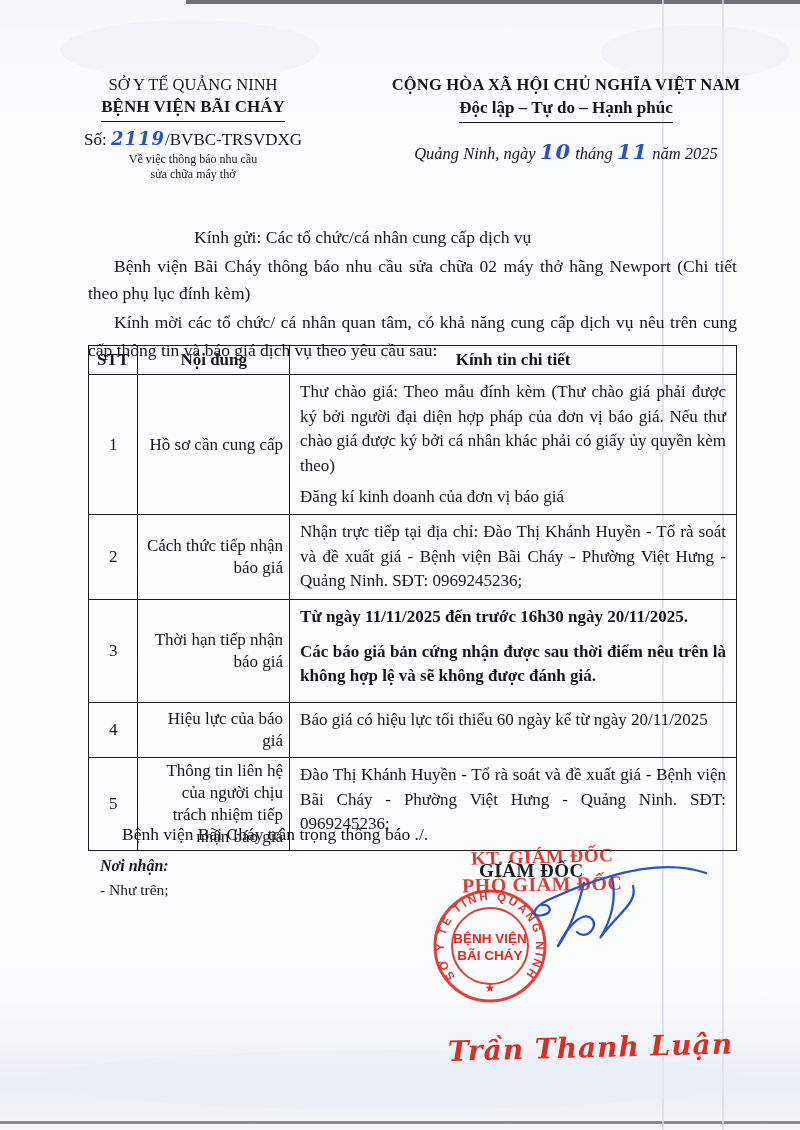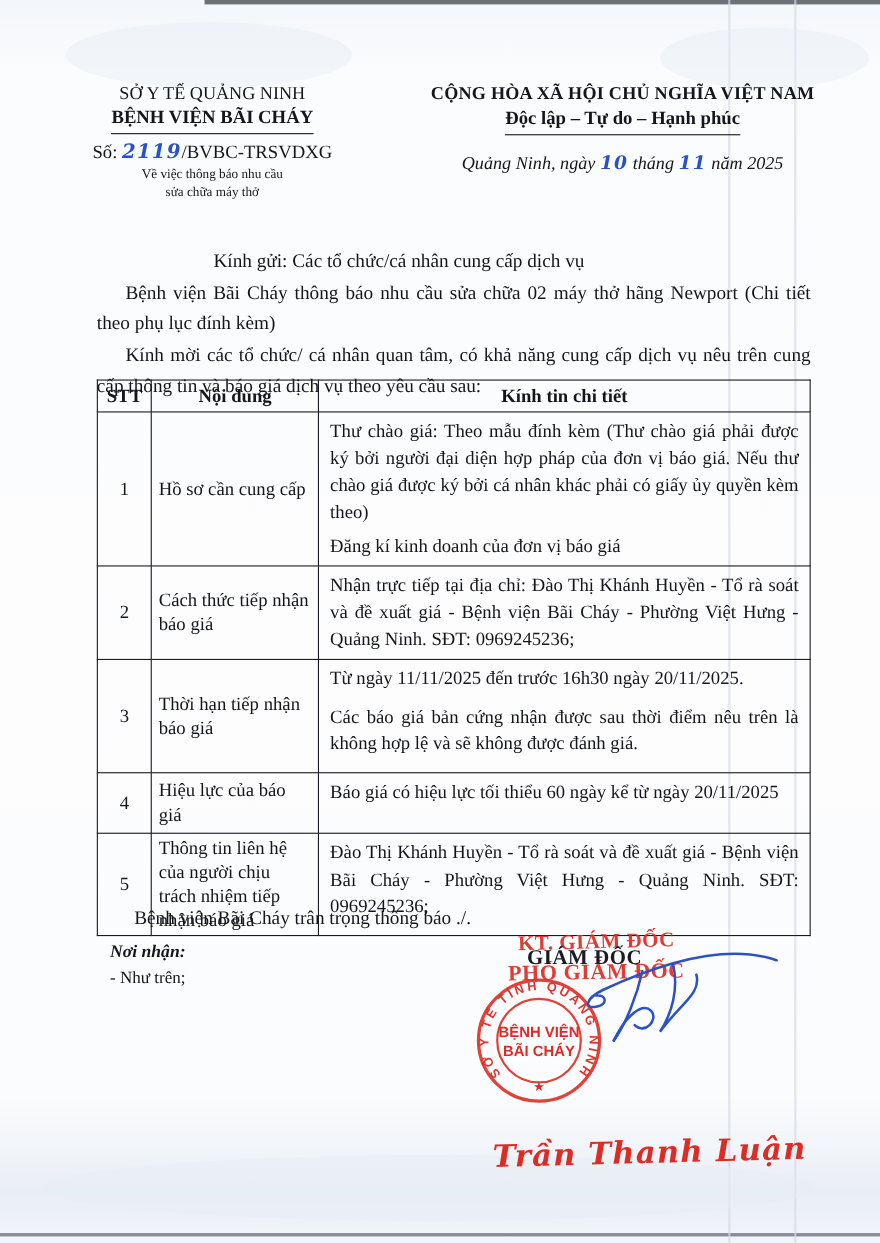--- a/index.html
+++ b/index.html
@@ -27,38 +27,38 @@
   .doc-number{font-size:17px;margin-top:5px;white-space:nowrap;}
   .hand{font-family:"DejaVu Serif",serif;font-style:italic;color:#2a52c6;font-weight:bold;letter-spacing:1px;}
   .doc-number .hand{font-size:18px;}
   .doc-subject{font-size:12px;margin-top:1px;line-height:1.32;}
 
   .hdr-right{position:absolute;left:368px;top:74px;width:396px;text-align:center;line-height:1.3;}
   .hdr-right .quoc-hieu{font-size:16.5px;font-weight:bold;letter-spacing:.2px;}
   .hdr-right .tieu-ngu{font-size:17px;font-weight:bold;margin-top:2px;}
   .hdr-right .tieu-ngu span{display:inline-block;border-bottom:1.7px solid #15151d;padding-bottom:2px;}
   .date-line{font-style:italic;font-size:16.5px;margin-top:15px;}
-  .date-line .hand{font-size:17px;}
+  .date-line .hand{font-size:21px;}
 
   
   .body-block{position:absolute;left:88px;top:224px;width:649px;font-size:17.5px;line-height:1.55;}
   .salutation{margin:0 0 0 106px;}
   .body-block p.para{margin:2px 0 0 0;text-indent:26px;text-align:justify;}
 
   
   table.quote{position:absolute;left:88px;top:345px;width:649px;border-collapse:collapse;font-size:17px;}
   table.quote th,table.quote td{border:1.8px solid #1a1a22;}
   table.quote th{font-weight:bold;font-size:17px;height:26px;padding:1px 4px;}
   td.c-stt{width:47px;text-align:center;vertical-align:middle;}
-  td.c-nd{width:147px;text-align:left;vertical-align:middle;padding:2px 6px;line-height:1.3;margin-left:36px;}
+  td.c-nd{width:147px;text-align:right;vertical-align:middle;padding:2px 6px;line-height:1.3;margin-left:36px;}
   td.c-ct{width:455px;vertical-align:top;padding:3px 10px 3px 10px;text-align:justify;line-height:1.45;}
   td.c-ct p{margin:2px 0 6px 0;}
   td.c-ct p:last-child{margin-bottom:2px;}
   tr.r1{height:120px;} tr.r2{height:82px;} tr.r3{height:78px;} tr.r4{height:55px;} tr.r5{height:88px;}
-  tr.r3 td.c-ct p{margin-bottom:10px;}
+  tr.r3 td.c-ct p{margin-bottom:10px;font-weight:bold;}
 
   .closing{position:absolute;left:88px;top:806px;width:535px;font-size:17.5px;text-indent:34px;}
 
   
   .recipients{position:absolute;left:100px;top:854px;font-size:15.5px;line-height:1.5;}
   .recipients .lbl{font-weight:bold;font-style:italic;font-size:16px;text-align:right;}
   .recipients .item2{font-size:16.5px;}
 
   
   .stamp-line{position:absolute;font-weight:bold;color:#dd2c23;letter-spacing:.5px;white-space:nowrap;}

